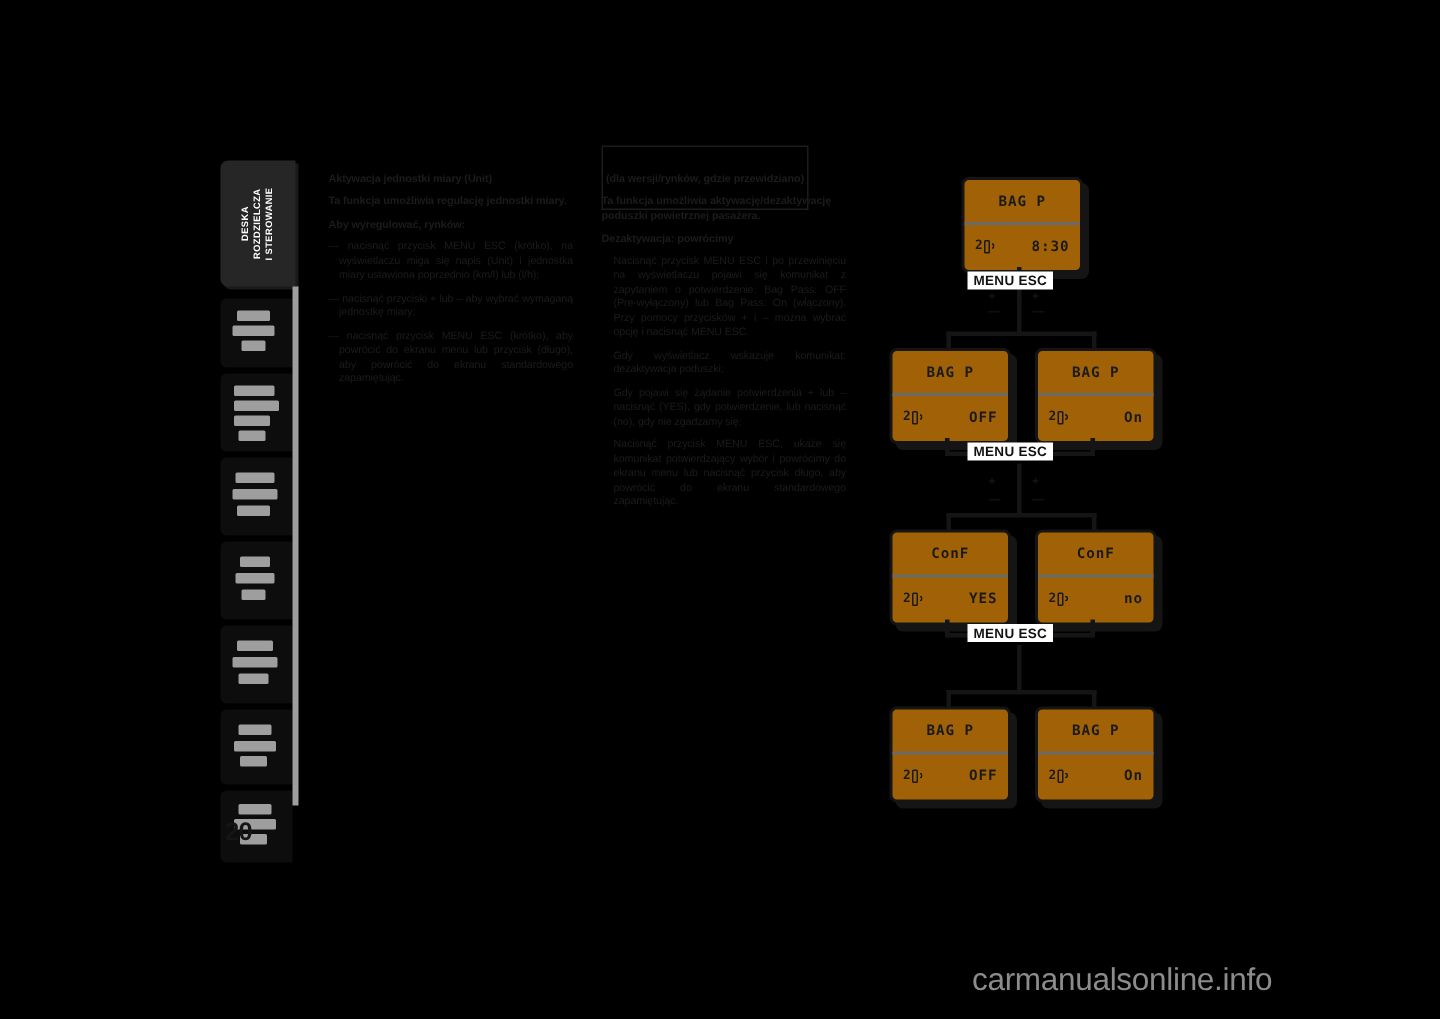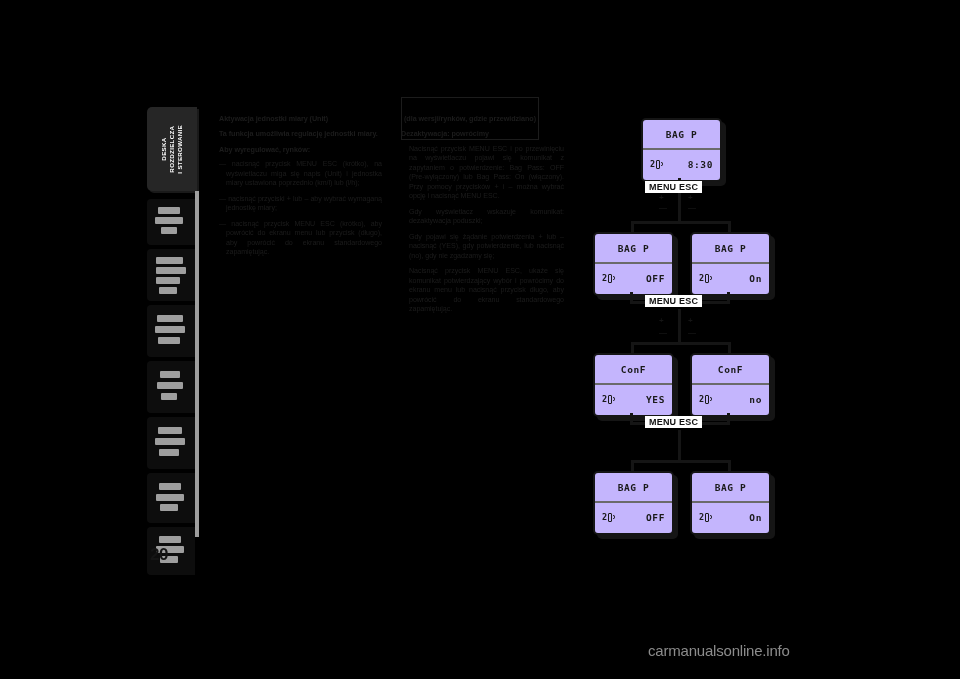--- a/index.html
+++ b/index.html
@@ -38,21 +38,21 @@
      color:#1c1c1c;filter:blur(.45px);letter-spacing:-.05px;}
   .p{font-size:7.1px;line-height:9.5px;margin:0 0 6px 0;color:#1c1c1c;
      filter:blur(.45px);letter-spacing:-.05px;text-align:justify;}
   .boxed{border:1px solid #1c1c1c;padding:16px 2px;display:inline;}
   .ind{padding-left:7px;text-indent:-7px;}
   .hang{padding-left:8px;}
 
   
   .flow{position:absolute;left:575px;top:105px;width:260px;height:450px;}
 
-  .disp{position:absolute;width:77px;height:60px;background:#c4b5fd;
+  .disp{position:absolute;width:77px;height:60px;background:#a16207;
         border:2px solid #151515;border-radius:5px;box-shadow:4px 4px 0 #151515;}
   .disp .top{height:28px;display:flex;align-items:center;justify-content:center;
              border-bottom:2px solid #6a6a6a;}
   .disp .bot{height:28px;display:flex;align-items:center;
              justify-content:space-between;padding:0 7px;}
   .lcd{font-family:"DejaVu Sans Mono",monospace;font-size:9.5px;font-weight:bold;
        color:#1a1a1a;letter-spacing:.6px;}
   .fuel{display:inline-flex;align-items:center;gap:1px;}
   .fuel .num{font-family:"DejaVu Sans Mono",monospace;font-size:8.5px;font-weight:bold;}
   .pump{width:7px;height:9px;position:relative;display:inline-block;}
@@ -67,21 +67,21 @@
            font-family:"Liberation Sans",sans-serif;white-space:nowrap;}
 
   .ln{position:absolute;background:#151515;}
   .lnv{width:3px;}
   .lnh{height:3px;}
 
   .pm{position:absolute;font-size:8px;font-weight:bold;color:#151515;
       font-family:"Liberation Sans",sans-serif;line-height:8px;}
 
   
-  .wm{position:absolute;left:648px;top:642px;font-size:15px;color:#8c8c8c;
+  .wm{position:absolute;left:648px;top:642px;font-size:21px;color:#8c8c8c;
       font-family:"Liberation Sans",sans-serif;letter-spacing:-.2px;text-align:right;}
 </style>
 </head>
 <body>
 
 <div class="page">
 
   <div class="tabs">
 
     <div class="tab active">
@@ -146,20 +146,21 @@
     <p class="h">Aby wyregulować, rynków:</p>
     <p class="p ind">— nacisnąć przycisk MENU ESC (krótko), na wyświetlaczu miga się napis (Unit) i jednostka miary ustawiona poprzednio (km/l) lub (l/h);</p>
     <p class="p ind">— nacisnąć przyciski + lub – aby wybrać wymaganą jednostkę miary;</p>
     <p class="p ind">— nacisnąć przycisk MENU ESC (krótko), aby powrócić do ekranu menu lub przycisk (długo), aby powrócić do ekranu standardowego zapamiętując.</p>
   </div>
 
   <div class="col col2">
     <p class="h">
       <span class="boxed">(dla wersji/rynków, gdzie przewidziano)</span>
     </p>
+    <p class="h">Ta funkcja umożliwia aktywację/dezaktywację poduszki powietrznej pasażera.</p>
     <p class="h">Dezaktywacja: powrócimy</p>
     <p class="p hang">Nacisnąć przycisk MENU ESC i po przewinięciu na wyświetlaczu pojawi się komunikat z zapytaniem o potwierdzenie: Bag Pass: OFF (Pre-wyłączony) lub Bag Pass: On (włączony). Przy pomocy przycisków + i – można wybrać opcję i nacisnąć MENU ESC.</p>
     <p class="p hang">Gdy wyświetlacz wskazuje komunikat: dezaktywacja poduszki;</p>
     <p class="p hang">Gdy pojawi się żądanie potwierdzenia + lub – nacisnąć (YES), gdy potwierdzenie, lub nacisnąć (no), gdy nie zgadzamy się;</p>
     <p class="p hang">Nacisnąć przycisk MENU ESC, ukaże się komunikat potwierdzający wybór i powrócimy do ekranu menu lub nacisnąć przycisk długo, aby powrócić do ekranu standardowego zapamiętując.</p>
   </div>
 
   <div class="flow">
 
     <div class="disp" style="left:66px;top:13px;">

